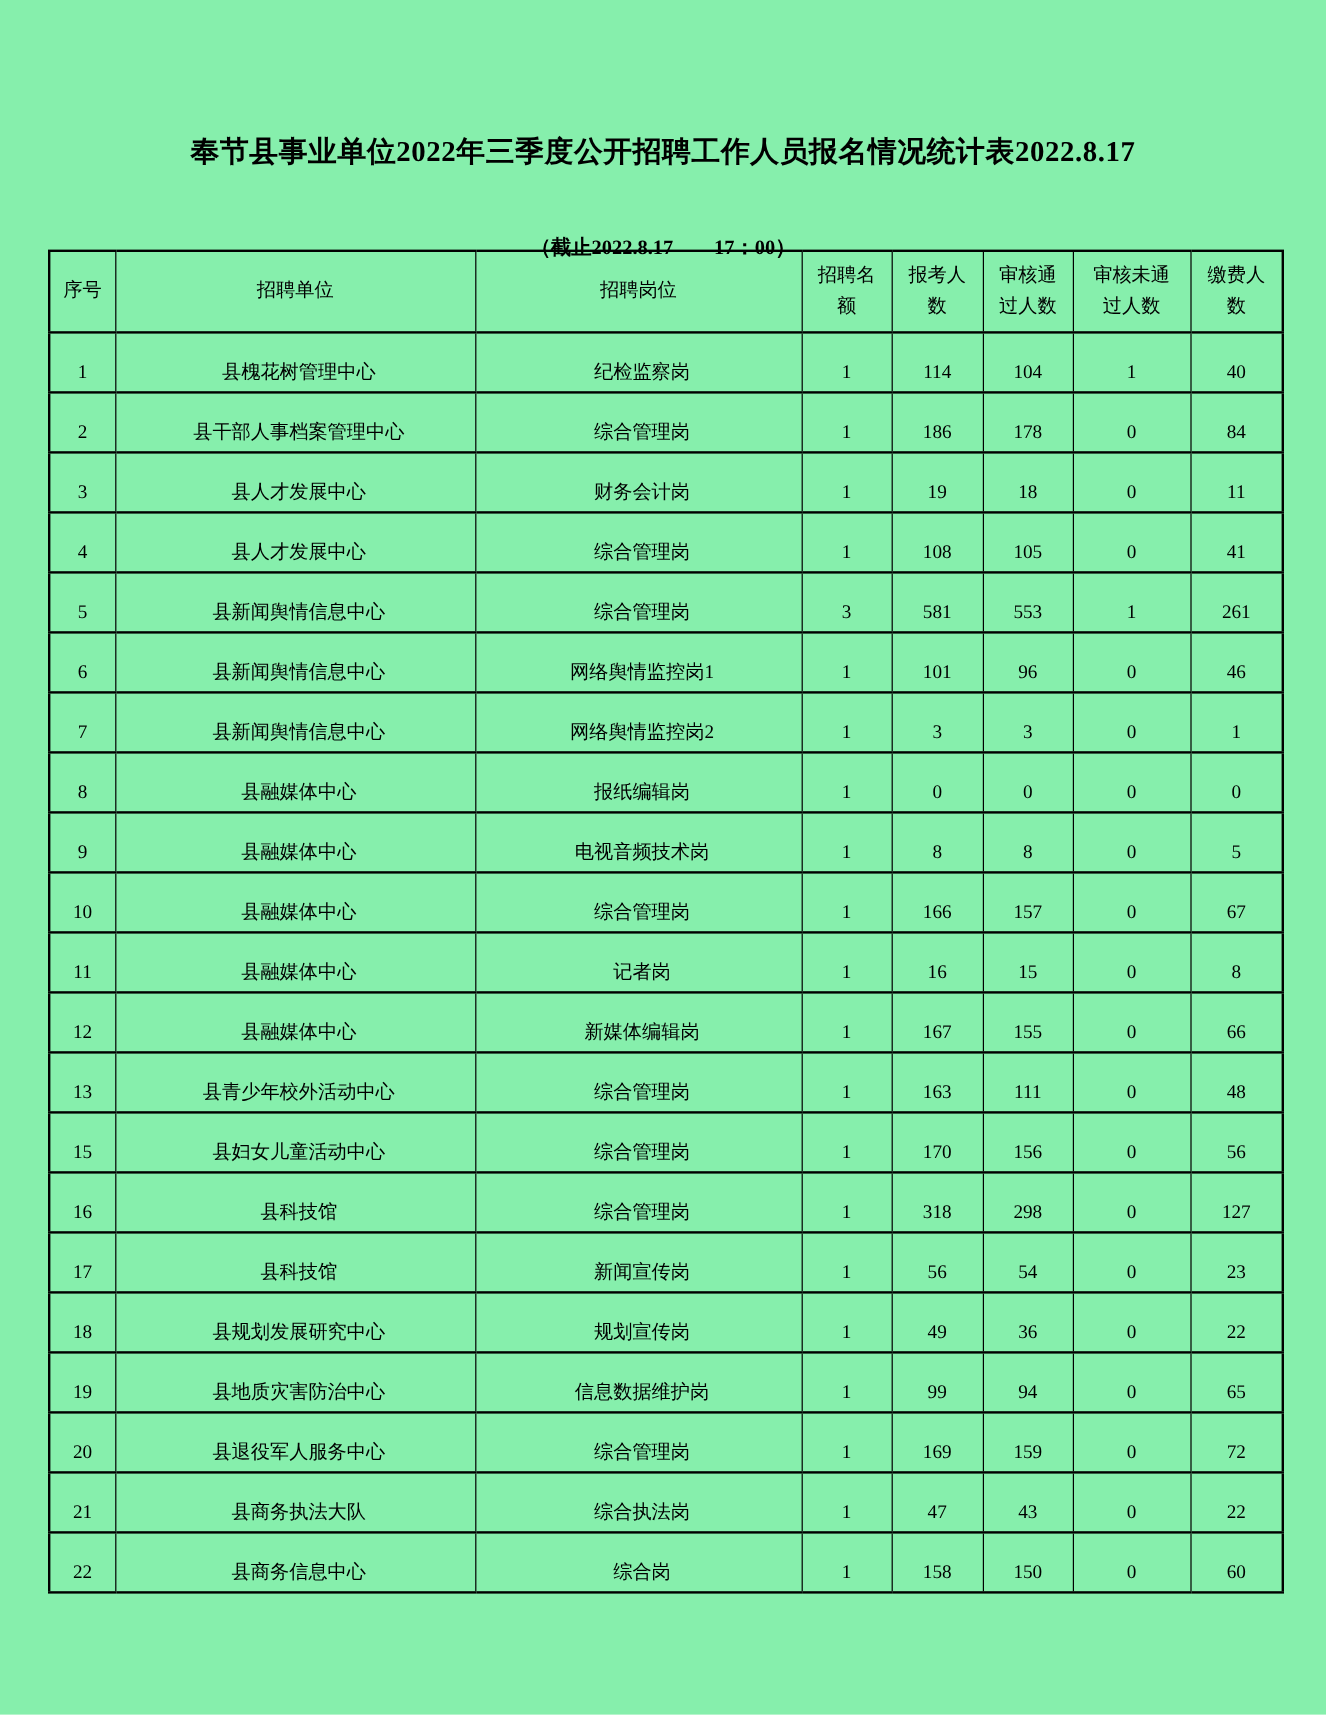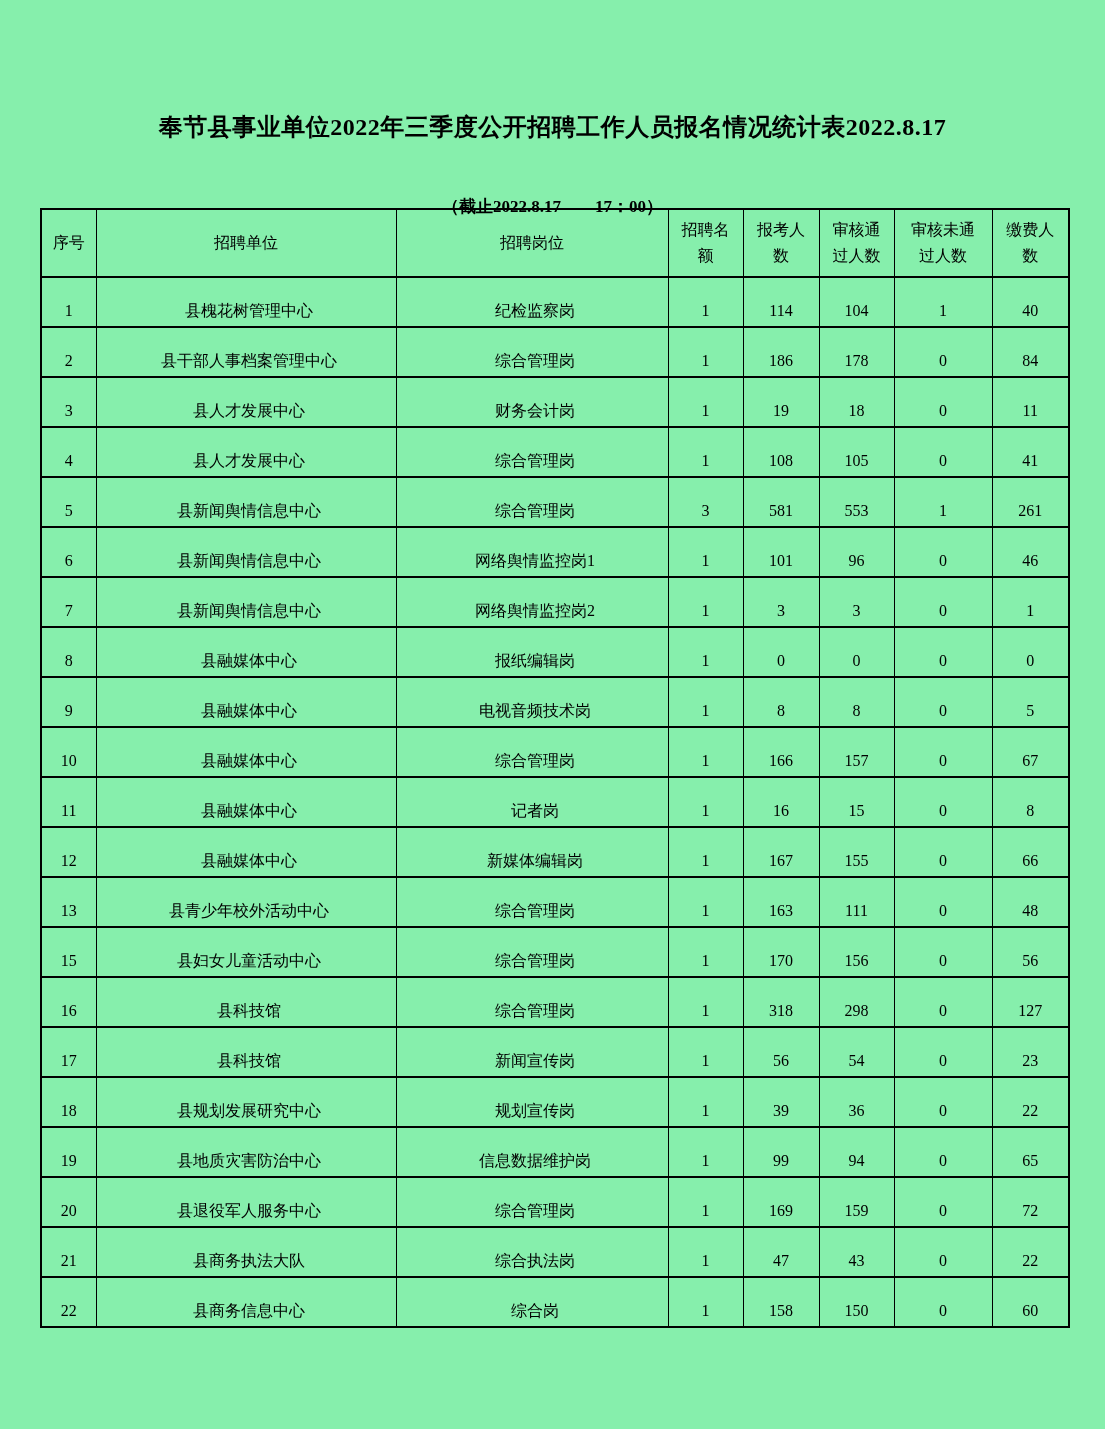--- a/index.html
+++ b/index.html
@@ -257,21 +257,21 @@
           <td>56</td>
           <td>54</td>
           <td>0</td>
           <td>23</td>
         </tr>
         <tr>
           <td>18</td>
           <td class="left">县规划发展研究中心</td>
           <td class="left">规划宣传岗</td>
           <td>1</td>
-          <td>39</td>
+          <td>49</td>
           <td>36</td>
           <td>0</td>
           <td>22</td>
         </tr>
         <tr>
           <td>19</td>
           <td class="left">县地质灾害防治中心</td>
           <td class="left">信息数据维护岗</td>
           <td>1</td>
           <td>99</td>

